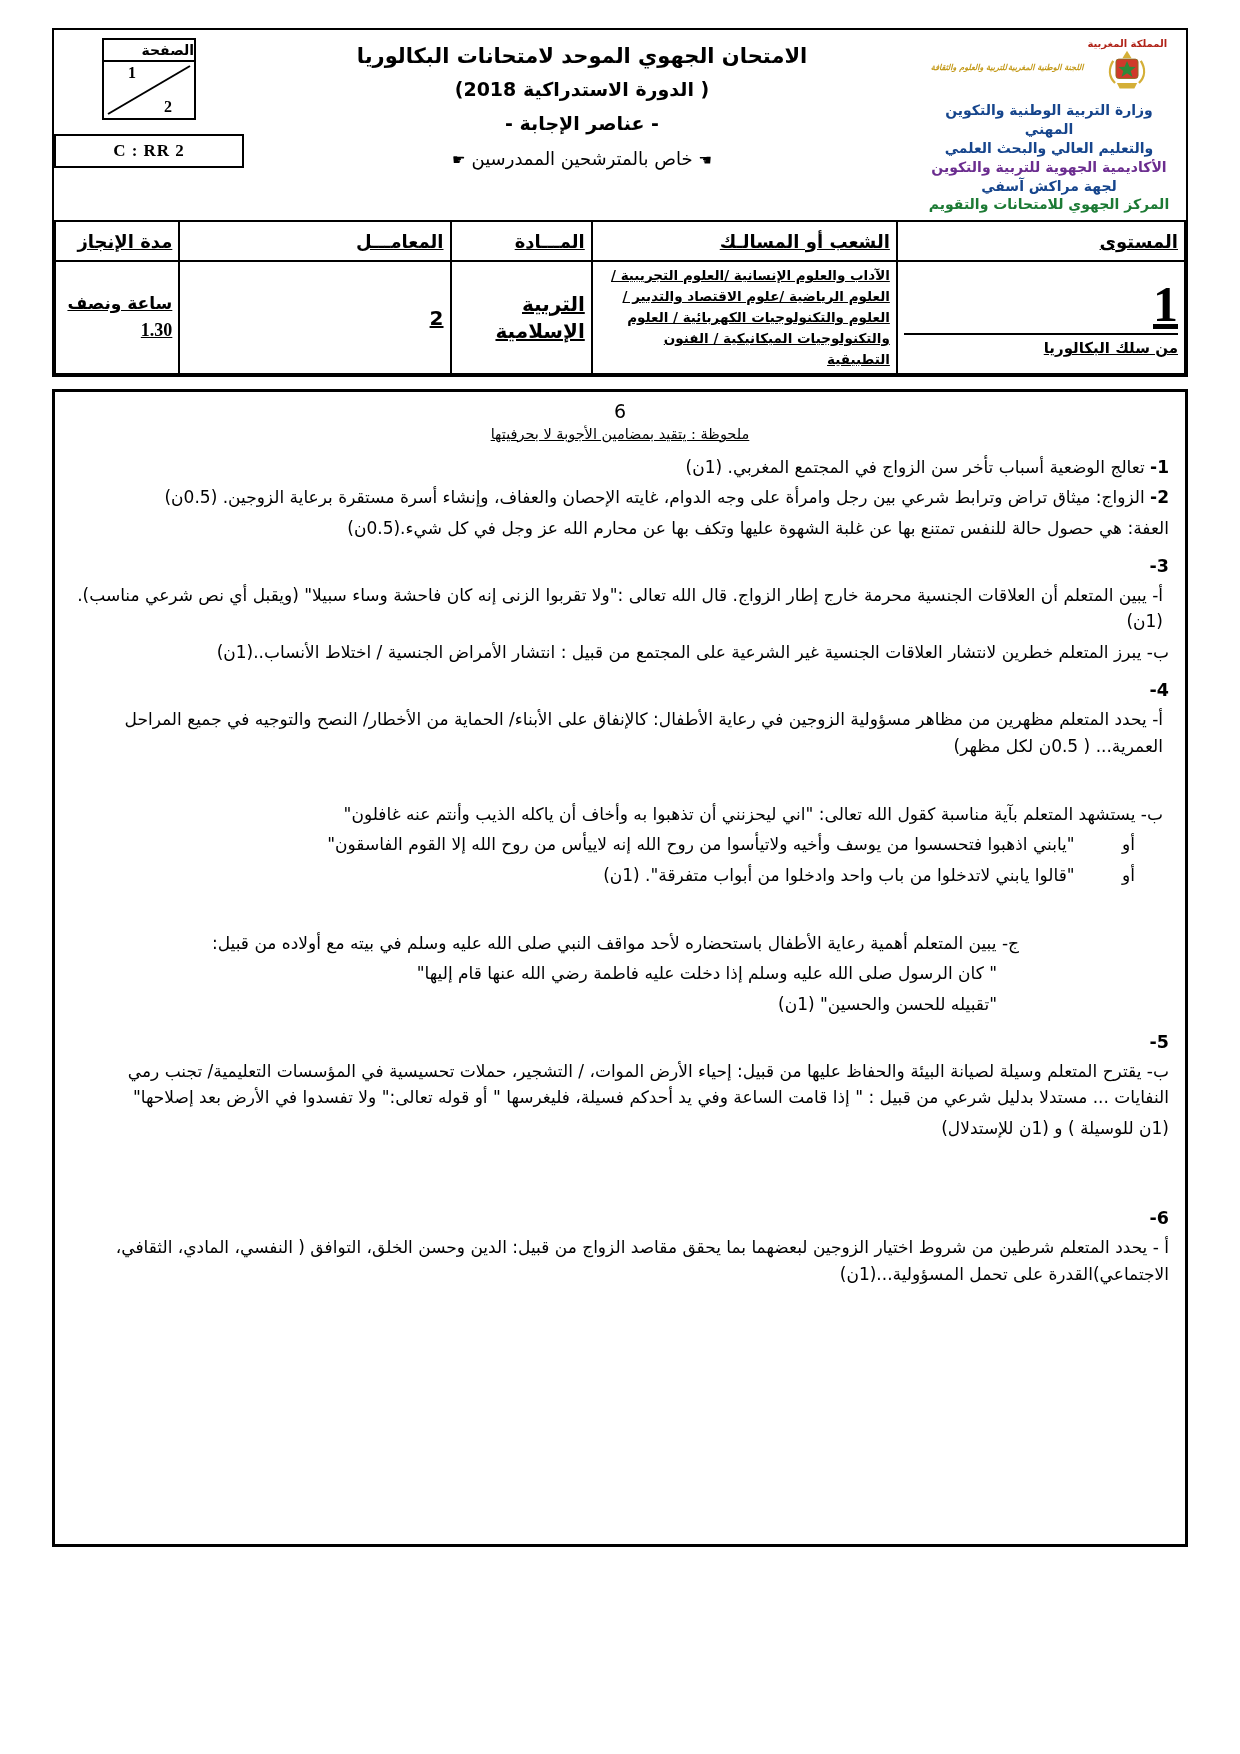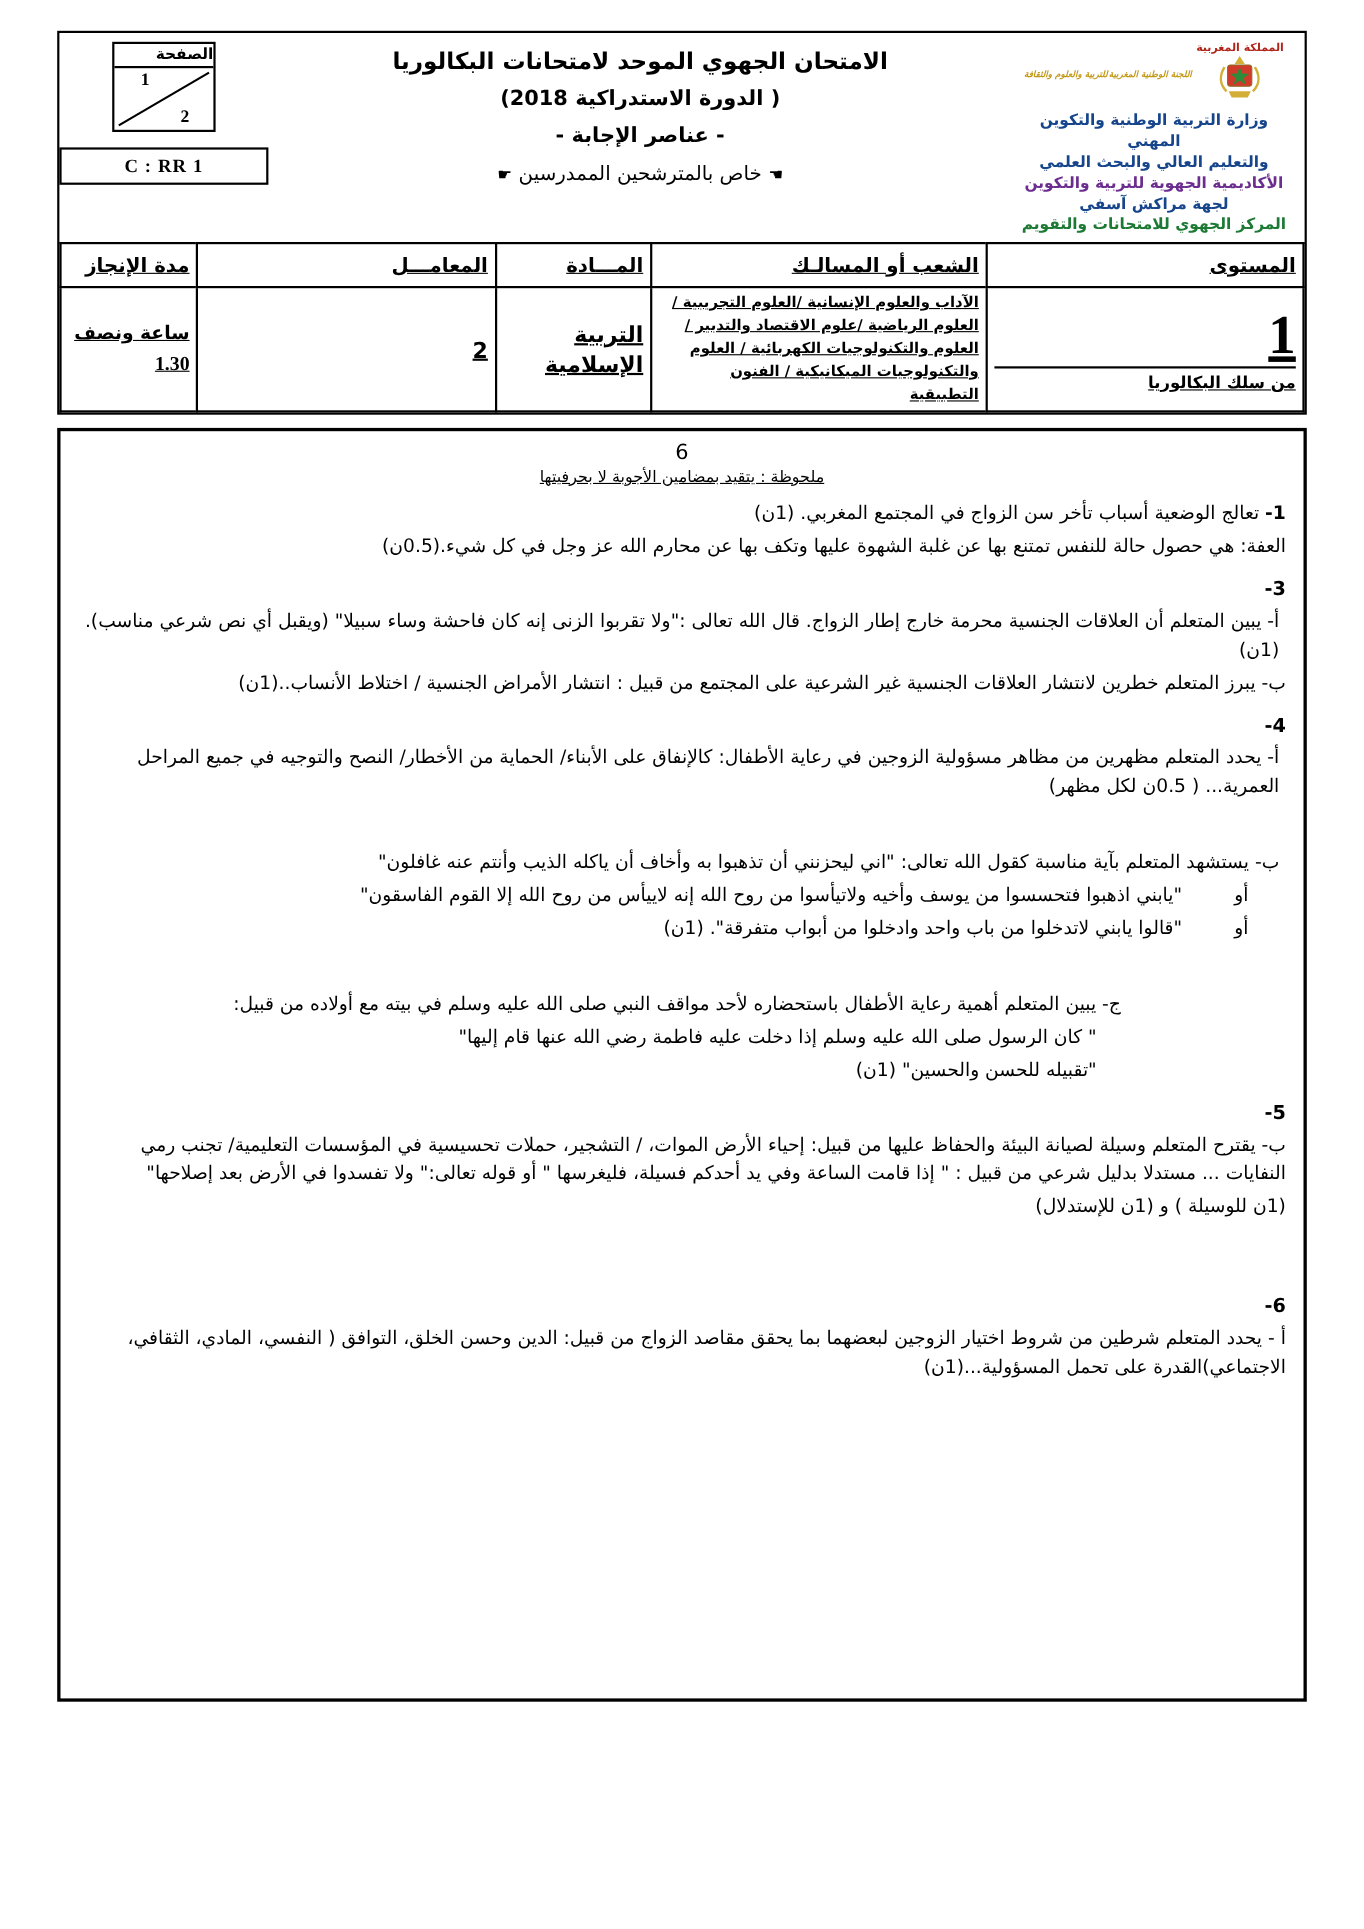--- a/index.html
+++ b/index.html
@@ -122,21 +122,21 @@
         <div class="sheet-box">
           <div class="sheet-label">الصفحة</div>
           <div class="sheet-frac">
             <svg viewBox="0 0 90 56" preserveAspectRatio="none">
               <line x1="4" y1="52" x2="86" y2="4" stroke="#000" stroke-width="2"></line>
             </svg>
             <span class="frac-n n1">1</span>
             <span class="frac-n n2">2</span>
           </div>
         </div>
-        <div class="code-box">C : RR 1</div>
+        <div class="code-box">C : RR 2</div>
       </div>
 
     </div>
 
     <table class="meta">
       <colgroup>
         <col style="width:25.5%">
           <col style="width:27%">
           <col style="width:12.5%">
           <col style="width:24%">
@@ -165,20 +165,21 @@
       </tr>
     </tbody>
       </table>
   </div>
 
   <div class="content-box">
     <div class="page-marker">6</div>
     <div class="note">ملحوظة : يتقيد بمضامين الأجوبة لا بحرفيتها</div>
     <div class="answer-lines">
         <div class="line num"><span class="mk">1-</span> تعالج الوضعية أسباب تأخر سن الزواج في المجتمع المغربي. (1ن)</div>
+        <div class="line num"><span class="mk">2-</span> الزواج: ميثاق تراض وترابط شرعي بين رجل وامرأة على وجه الدوام، غايته الإحصان والعفاف، وإنشاء أسرة مستقرة برعاية الزوجين. (0.5ن)</div>
         <div class="line ">العفة: هي حصول حالة للنفس تمتنع بها عن غلبة الشهوة عليها وتكف بها عن محارم الله عز وجل في كل شيء.(0.5ن)</div>
         <div class="line sec"><span class="mk">3-</span> </div>
         <div class="line sub">أ-  يبين المتعلم أن العلاقات الجنسية محرمة خارج إطار الزواج. قال الله تعالى :"ولا تقربوا الزنى إنه كان فاحشة وساء سبيلا" (ويقبل أي نص شرعي مناسب). (1ن)</div>
         <div class="line ">ب- يبرز المتعلم خطرين لانتشار العلاقات الجنسية غير الشرعية على المجتمع من قبيل : انتشار الأمراض الجنسية / اختلاط الأنساب..(1ن)</div>
         <div class="line sec"><span class="mk">4-</span> </div>
         <div class="line sub">أ-  يحدد المتعلم مظهرين من مظاهر مسؤولية الزوجين في رعاية الأطفال: كالإنفاق على الأبناء/ الحماية من الأخطار/ النصح والتوجيه في جميع المراحل العمرية...  ( 0.5ن لكل مظهر)</div>
         <div class="line sub gap">ب-  يستشهد المتعلم بآية مناسبة كقول الله تعالى: "اني ليحزنني أن تذهبوا به وأخاف أن ياكله الذيب وأنتم عنه غافلون"</div>
         <div class="line or"><span class="mk">أو</span> "يابني اذهبوا فتحسسوا من يوسف وأخيه ولاتيأسوا من روح الله إنه لاييأس من روح الله إلا القوم الفاسقون"</div>
         <div class="line or"><span class="mk">أو</span> "قالوا يابني لاتدخلوا من باب واحد وادخلوا من أبواب متفرقة". (1ن)</div>
         <div class="line gap indent1">ج- يبين المتعلم أهمية رعاية الأطفال باستحضاره لأحد مواقف النبي صلى الله عليه وسلم  في بيته مع أولاده من قبيل:</div>

